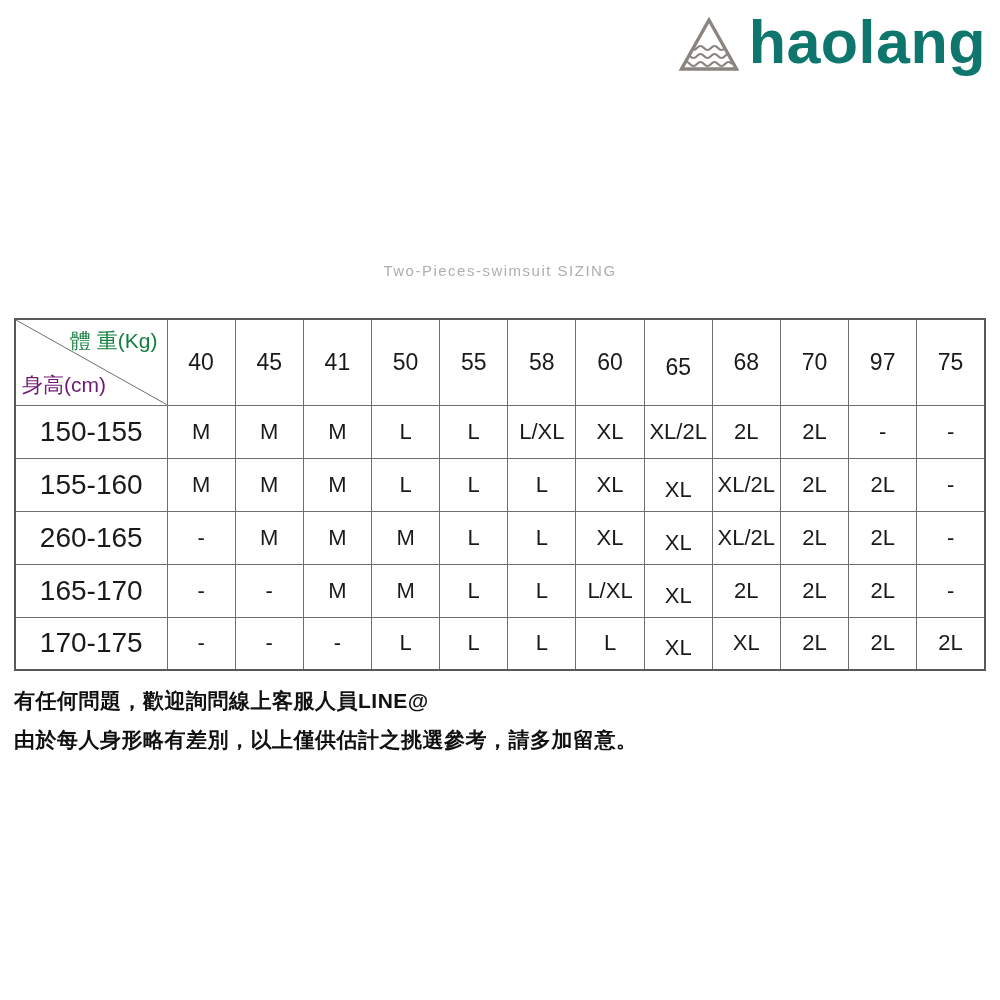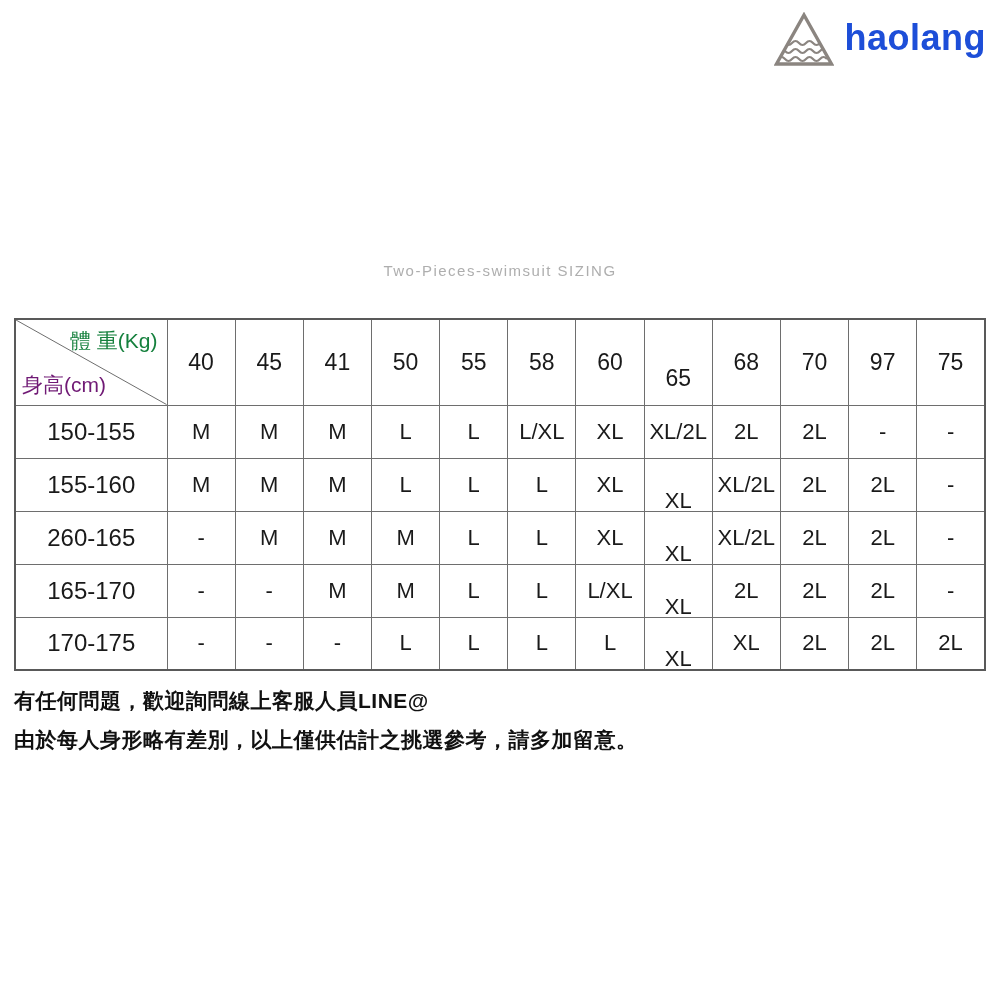--- a/index.html
+++ b/index.html
@@ -16,24 +16,24 @@
   .logo {
     position: absolute;
     top: 12px;
     right: 14px;
     display: flex;
     align-items: center;
     gap: 10px;
   }
   .logo-icon { width: 60px; height: 56px; display: block; }
   .logo-text {
-    font-size: 36px;
+    font-size: 61px;
     font-weight: 600;
     letter-spacing: 0.5px;
-    color: #1d4ed8;
+    color: #0f766e;
     line-height: 1;
     padding-bottom: 4px;
   }
 
   
   .title-block { position: absolute; top: 254px; left: 0; width: 100%; text-align: center; }
   .title {
     font-size: 27px;
     font-weight: 700;
     letter-spacing: 2px;
@@ -61,23 +61,23 @@
     text-align: center;
     vertical-align: middle;
     background: #ffffff;
     font-weight: 400;
     color: #1a1a1a;
     overflow: hidden;
   }
   tr.header-row { height: 86px; }
   tr.data-row { height: 53px; }
   .weight-th { font-size: 23px; font-weight: 700; }
-  .height-cell { font-size: 24px; font-weight: 400; }
+  .height-cell { font-size: 28px; font-weight: 400; }
   td.size-cell { font-size: 22px; }
-  .nudge-down span { position: relative; top: 16px; display: inline-block; }
+  .nudge-down span { position: relative; top: 5px; display: inline-block; }
 
   
   .corner-cell { position: relative; padding: 0; }
   .corner-diagonal { position: absolute; inset: 0; width: 100%; height: 100%; }
   .corner-top {
     position: absolute; top: 7px; right: 9px;
     font-size: 21px; color: #15803d;
   }
   .corner-bottom {
     position: absolute; bottom: 6px; left: 6px;

